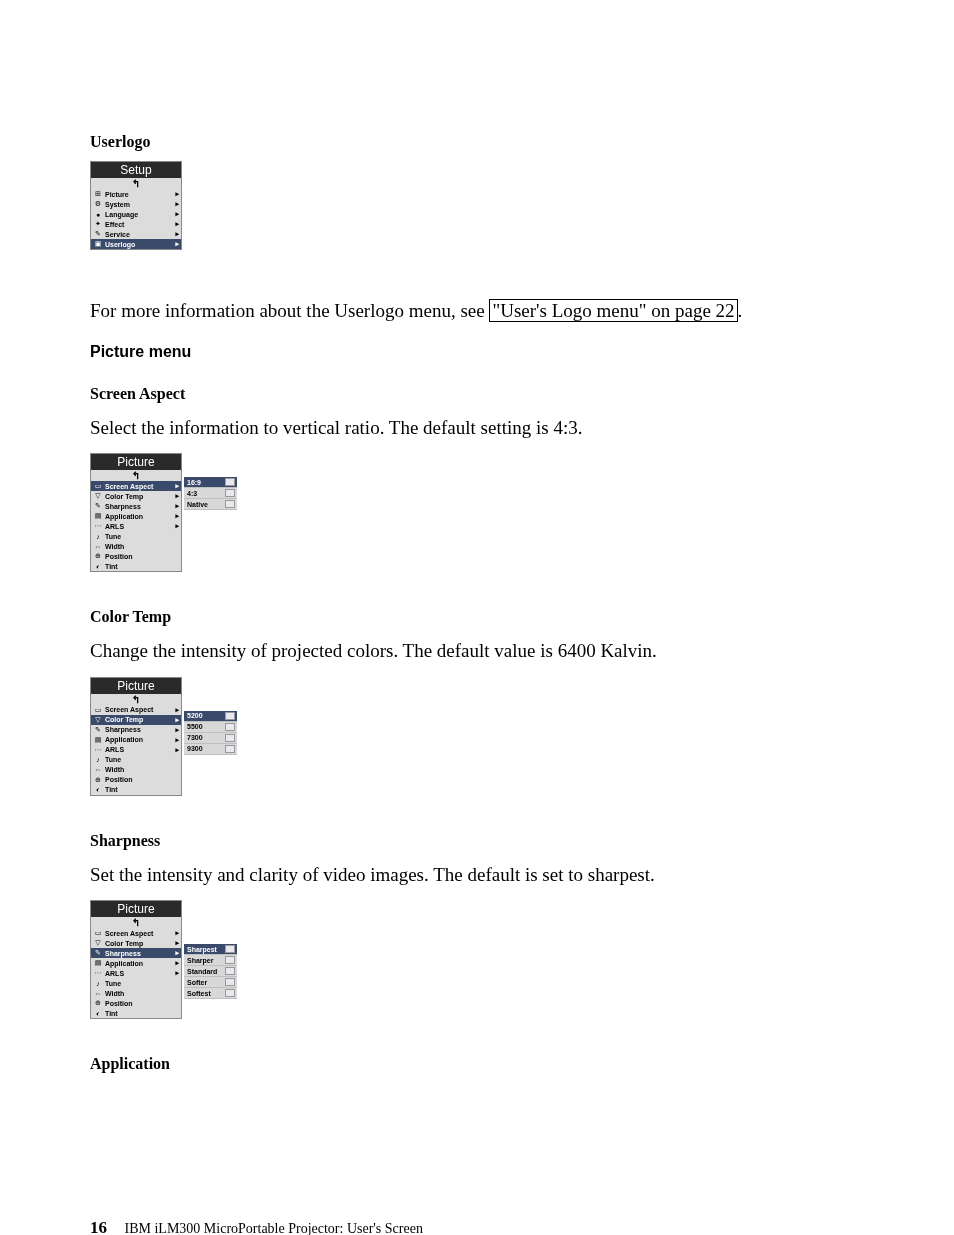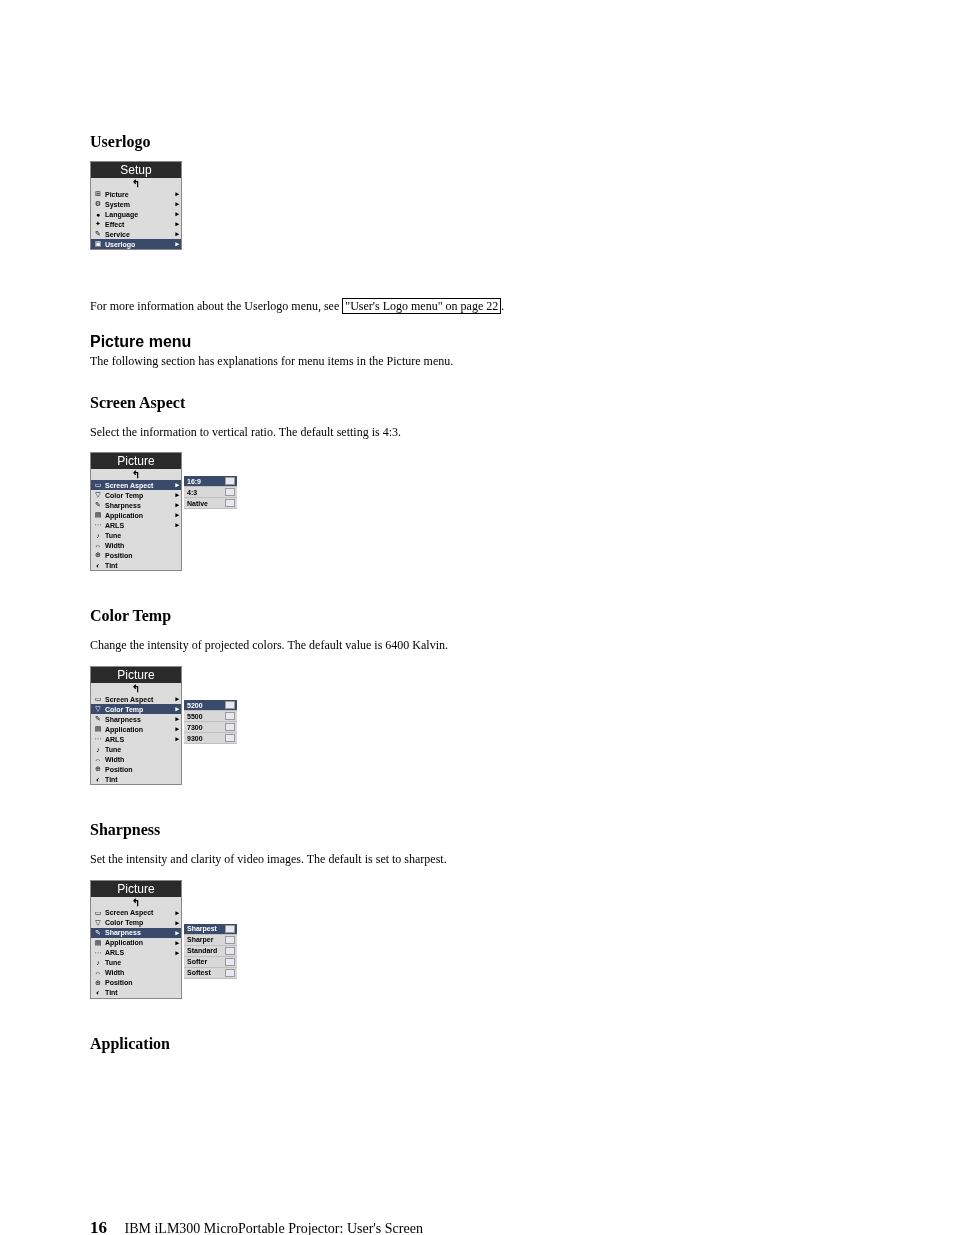--- a/index.html
+++ b/index.html
@@ -17,21 +17,21 @@
     min-height: 1235px;
     position: relative;
     margin-top: 43px;
   }
   .section-heading-bold {
     font-weight: bold;
     font-size: 16px;
     margin-bottom: 10px;
   }
   .body-text {
-    font-size: 12px;
+    font-size: 19px;
     line-height: 1.4;
     margin: 12px 0;
     text-align: justify;
   }
   .body-text a {
     color: #000;
     text-decoration: none;
     border: 1px solid #000;
     padding: 0 2px;
   }
@@ -190,21 +190,20 @@
       </div>
   </div>
 
   <div class="spacer"></div>
 
   <p class="body-text">
     <span>For more information about the Userlogo menu, see </span><a href="#">"User's Logo menu" on page 22</a><span>.</span>
   </p>
 
   <h2 class="picture-menu-heading">Picture menu</h2>
-  <p class="body-text" style="margin-top:2px;">The following section has explanations for menu items in the Picture menu.</p>
 
   <div class="section-heading-bold" style="margin-top:24px;">Screen Aspect</div>
   <p class="body-text">Select the information to vertical ratio. The default setting is 4:3.</p>
 
   <div class="osd-panel-wrap">
     <div class="osd">
       <div class="osd-titlebar">Picture</div>
       <div class="osd-back-row"><span class="back-arrow">↰</span></div>
       <div id="screen-aspect-items">
           <div class="osd-item selected">

